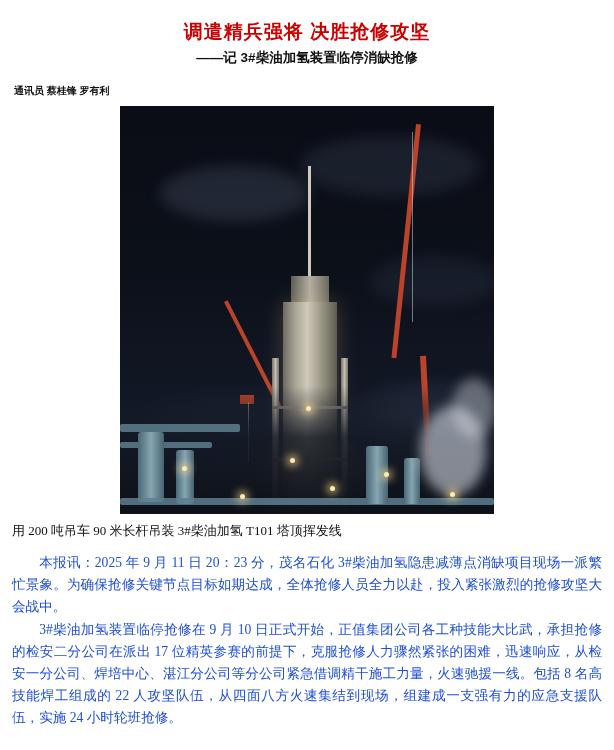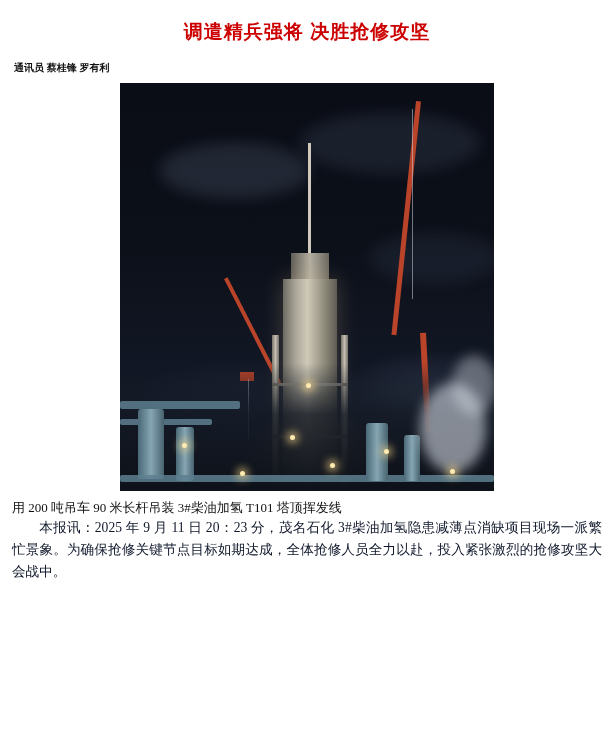--- a/index.html
+++ b/index.html
@@ -60,23 +60,24 @@
     background: #05070d;
     display: block;
   }
   .caption {
     margin: 8px 0 0 0;
     text-align: left;
     font-size: 13px;
     color: #111111;
   }
   .body-text {
+    margin-top: 12px;
     font-size: 13.6px;
     line-height: 1.62;
-    color: #0f172a;
+    color: #1d4ed8;
     text-align: justify;
   }
   .para {
     margin: 0 0 1px 0;
     text-indent: 2em;
   }
 
   
   .sky {
     position: absolute;
@@ -174,20 +175,21 @@
     filter: blur(10px);
     background: rgba(255,200,120,0.25);
   }
 </style>
 </head>
 <body>
 
 <div class="page">
 
   <h1 class="headline">调遣精兵强将  决胜抢修攻坚</h1>
+  <div class="subheadline">——记 3#柴油加氢装置临停消缺抢修</div>
 
   <div class="byline">通讯员  蔡桂锋  罗有利</div>
 
   <div class="figure">
     <div class="photo">
       <div class="sky"></div>
       <div class="cloud c1"></div>
       <div class="cloud c2"></div>
       <div class="cloud c3"></div>
 
@@ -226,15 +228,16 @@
       <div class="lamp" style="left:62px; top:360px;"></div>
       <div class="lamp" style="left:264px; top:366px;"></div>
       <div class="lamp" style="left:120px; top:388px;"></div>
       <div class="lamp" style="left:330px; top:386px;"></div>
     </div>
     <div class="caption">用 200 吨吊车 90 米长杆吊装 3#柴油加氢 T101 塔顶挥发线</div>
   </div>
 
   <div class="body-text">
     <p class="para">本报讯：2025 年 9 月 11 日 20：23 分，茂名石化 3#柴油加氢隐患减薄点消缺项目现场一派繁忙景象。为确保抢修关键节点目标如期达成，全体抢修人员全力以赴，投入紧张激烈的抢修攻坚大会战中。</p>
+    <p class="para">3#柴油加氢装置临停抢修在 9 月 10 日正式开始，正值集团公司各工种技能大比武，承担抢修的检安二分公司在派出 17 位精英参赛的前提下，克服抢修人力骤然紧张的困难，迅速响应，从检安一分公司、焊培中心、湛江分公司等分公司紧急借调精干施工力量，火速驰援一线。包括 8 名高技能焊工组成的 22 人攻坚队伍，从四面八方火速集结到现场，组建成一支强有力的应急支援队伍，实施 24 小时轮班抢修。</p>
   </div>
 
 </div>
 
 </body></html>

